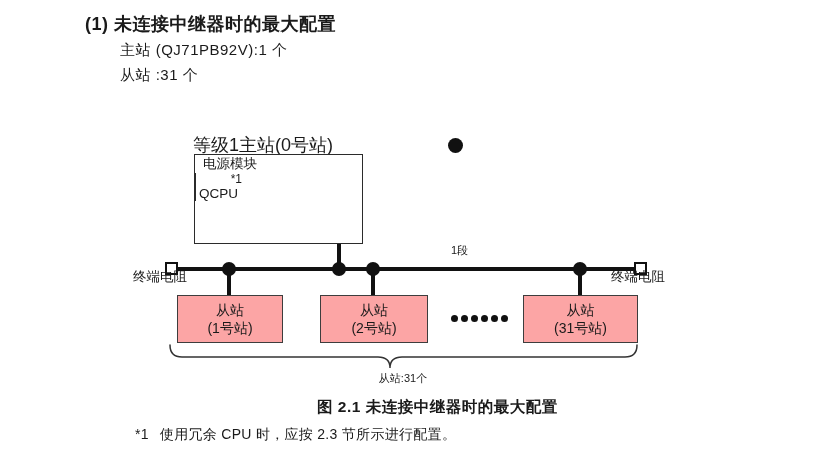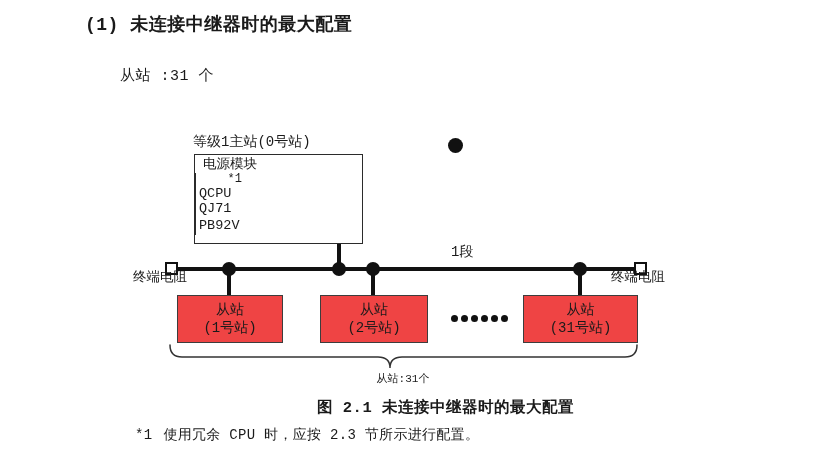--- a/index.html
+++ b/index.html
@@ -1,59 +1,59 @@
 <!DOCTYPE html>
 <html><head>
 <meta charset="utf-8">
 <style>
   html,body{margin:0;padding:0;background:#ffffff;}
   .page{
     position:relative;width:821px;height:443px;background:#ffffff;overflow:hidden;
-    font-family:Liberation Mono, monospace;
+    font-family:Liberation Sans, sans-serif;
     color:#1a1a1a;
   }
   .abs{position:absolute;}
   .heading{margin:0;font-size:18px;font-weight:bold;letter-spacing:.5px;white-space:nowrap;}
   .spec{font-size:15px;white-space:nowrap;letter-spacing:.5px;}
 
   
-  .master-label{font-size:14px;white-space:nowrap;}
+  .master-label{font-size:18px;white-space:nowrap;}
   .master-box{
     left:194px;top:154px;width:169px;height:90px;box-sizing:border-box;
     border:1.5px solid #2b2b2b;display:flex;background:#fff;flex-direction:column;
   }
   .cell{box-sizing:border-box;display:flex;flex-direction:column;justify-content:center;font-size:13.5px;}
   .cell + .cell{border-left:1.5px solid #2b2b2b;}
   .cell-power{width:70px;align-items:center;}
   .cell-qcpu{width:50px;padding:0 3px;}
   .cell-qcpu .note{align-self:flex-end;font-size:12px;line-height:1;margin-bottom:1px;}
   .cell-qcpu .lbl{align-self:flex-start;}
   .cell-pb{width:49px;padding-left:3px;line-height:1.25;}
 
   
   .legend{left:448px;top:138px;display:flex;align-items:center;}
   .legend-dot{width:15px;height:15px;border-radius:50%;background:#111;display:inline-block;}
   .legend-text{font-size:14.5px;margin-left:9px;white-space:nowrap;letter-spacing:.5px;}
 
   
   .bus-line{left:171px;top:267px;width:471px;height:4px;background:#111;}
-  .seg-label{left:451px;top:243px;font-size:14px;}
+  .seg-label{left:451px;top:243px;font-size:11px;}
   .term{width:13px;height:13px;box-sizing:border-box;border:2px solid #111;background:#fff;top:262px;}
   .term-left{left:165px;}
   .term-right{left:634px;}
   .term-label{font-size:13.5px;top:268px;white-space:nowrap;}
   .tl-left{left:133px;}
   .tl-right{left:611px;}
 
   .vline{width:4px;background:#111;}
   .dot{width:14px;height:14px;border-radius:50%;background:#111;top:262px;}
 
   
   .slave-box{
-    top:295px;height:48px;box-sizing:border-box;border:1.5px solid #3d3d3d;background:#ef4444;
+    top:295px;height:48px;box-sizing:border-box;border:1.5px solid #3d3d3d;background:#fca5a5;
     display:flex;flex-direction:column;align-items:center;justify-content:center;
     font-size:14px;line-height:1.3;text-align:center;
   }
   .sb1{left:177px;width:106px;}
   .sb2{left:320px;width:108px;}
   .sb31{left:523px;width:115px;}
 
   .ellipsis{left:451px;top:315px;display:flex;gap:3px;align-items:center;}
   .ellipsis span{width:7px;height:7px;border-radius:50%;background:#111;display:inline-block;}
 
@@ -63,37 +63,34 @@
   .caption{left:297px;top:397px;font-size:15.5px;font-weight:bold;white-space:nowrap;letter-spacing:.5px;padding-left:20px;}
   .footnote{left:135px;top:426px;font-size:14px;white-space:nowrap;letter-spacing:.3px;}
   .footnote .fn-text{margin-left:11px;}
 </style>
 </head>
 <body>
 
 <div class="page">
 
   <h2 class="abs heading" style="left:85px;top:12px;">(1) 未连接中继器时的最大配置</h2>
+  <div class="abs spec" style="left:120px;top:41px;">主站 (QJ71PB92V):1 个</div>
   <div class="abs spec" style="left:120px;top:66px;">从站 :31 个</div>
 
   <div>
 
     <div class="abs master-label" style="left:193px;top:133px;">等级1主站(0号站)</div>
 
     <div class="abs master-box">
       <div class="cell cell-power">
         <span>电源模块</span>
       </div>
       <div class="cell cell-qcpu">
         <span class="note">*1</span>
         <span class="lbl">QCPU</span>
-      </div>
-      <div class="cell cell-pb">
-        <span>QJ71</span>
-        <span>PB92V</span>
       </div>
     </div>
 
     <div class="abs legend">
       <span class="legend-dot"></span>
     </div>
 
     <div class="abs bus-line"></div>
     <div class="abs seg-label">1段</div>
     <div class="abs term term-left"></div>

